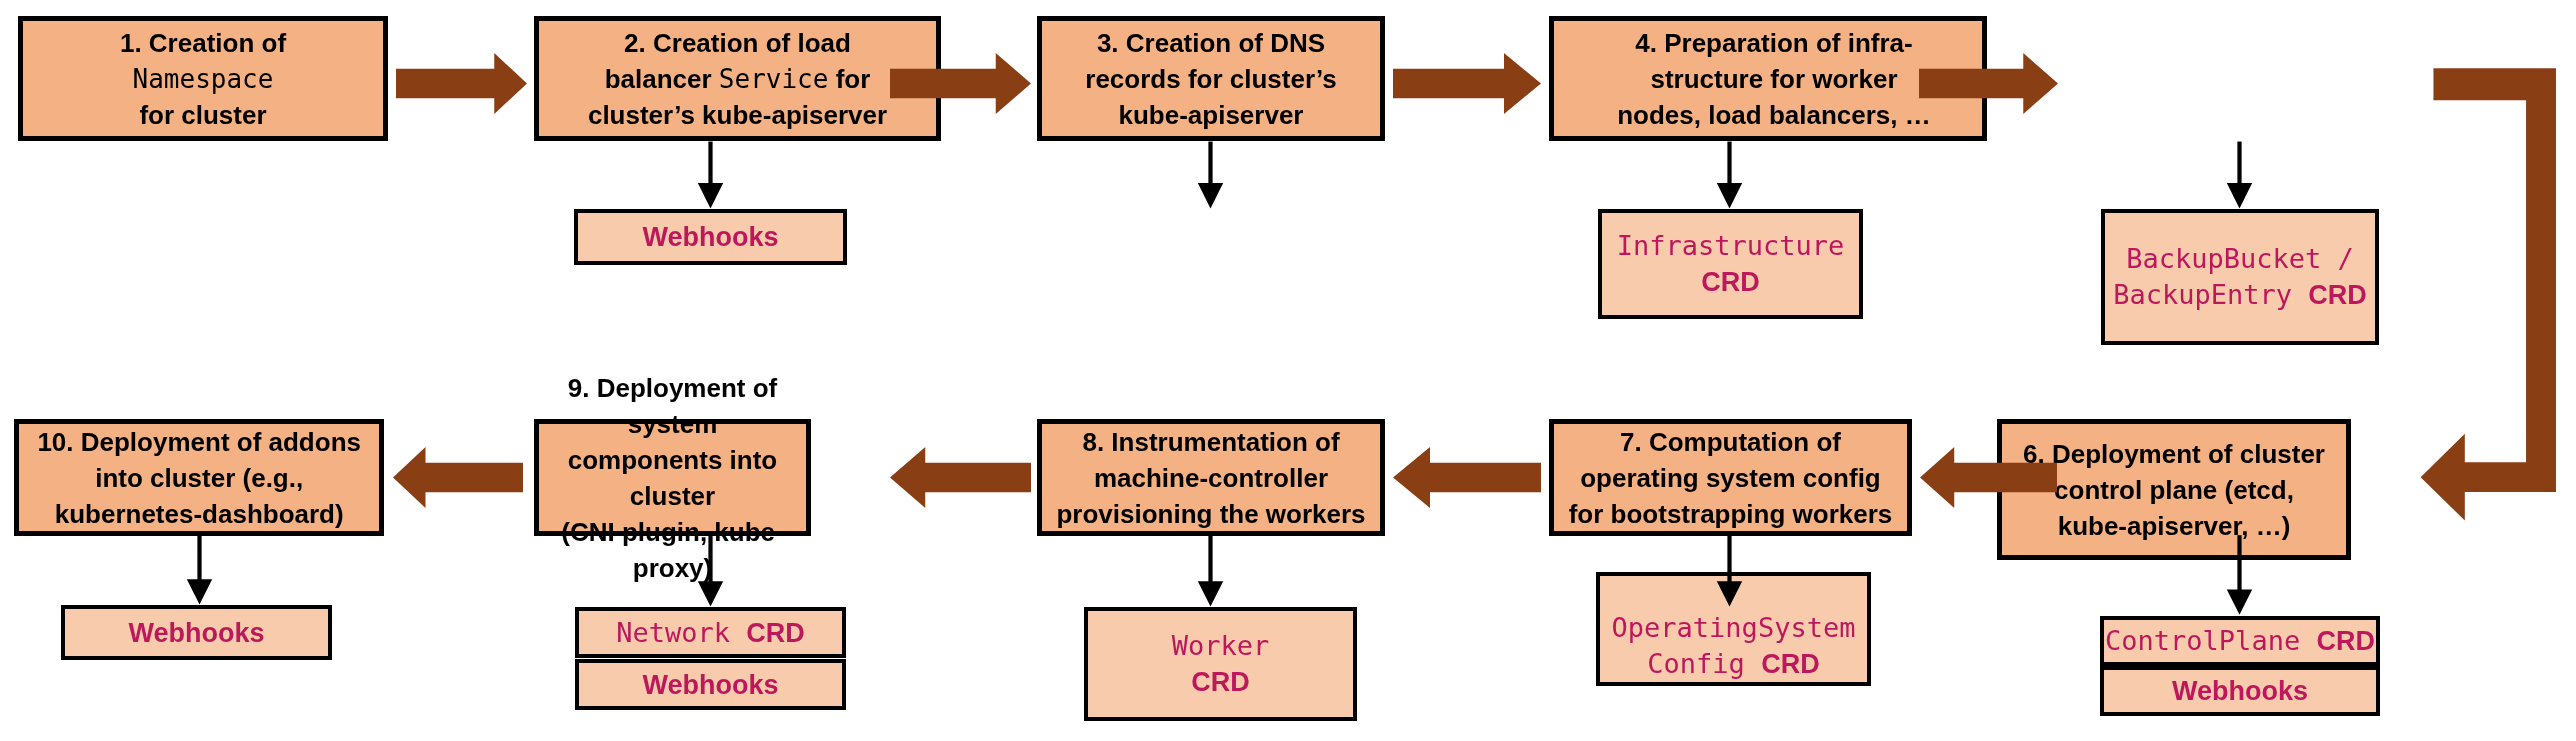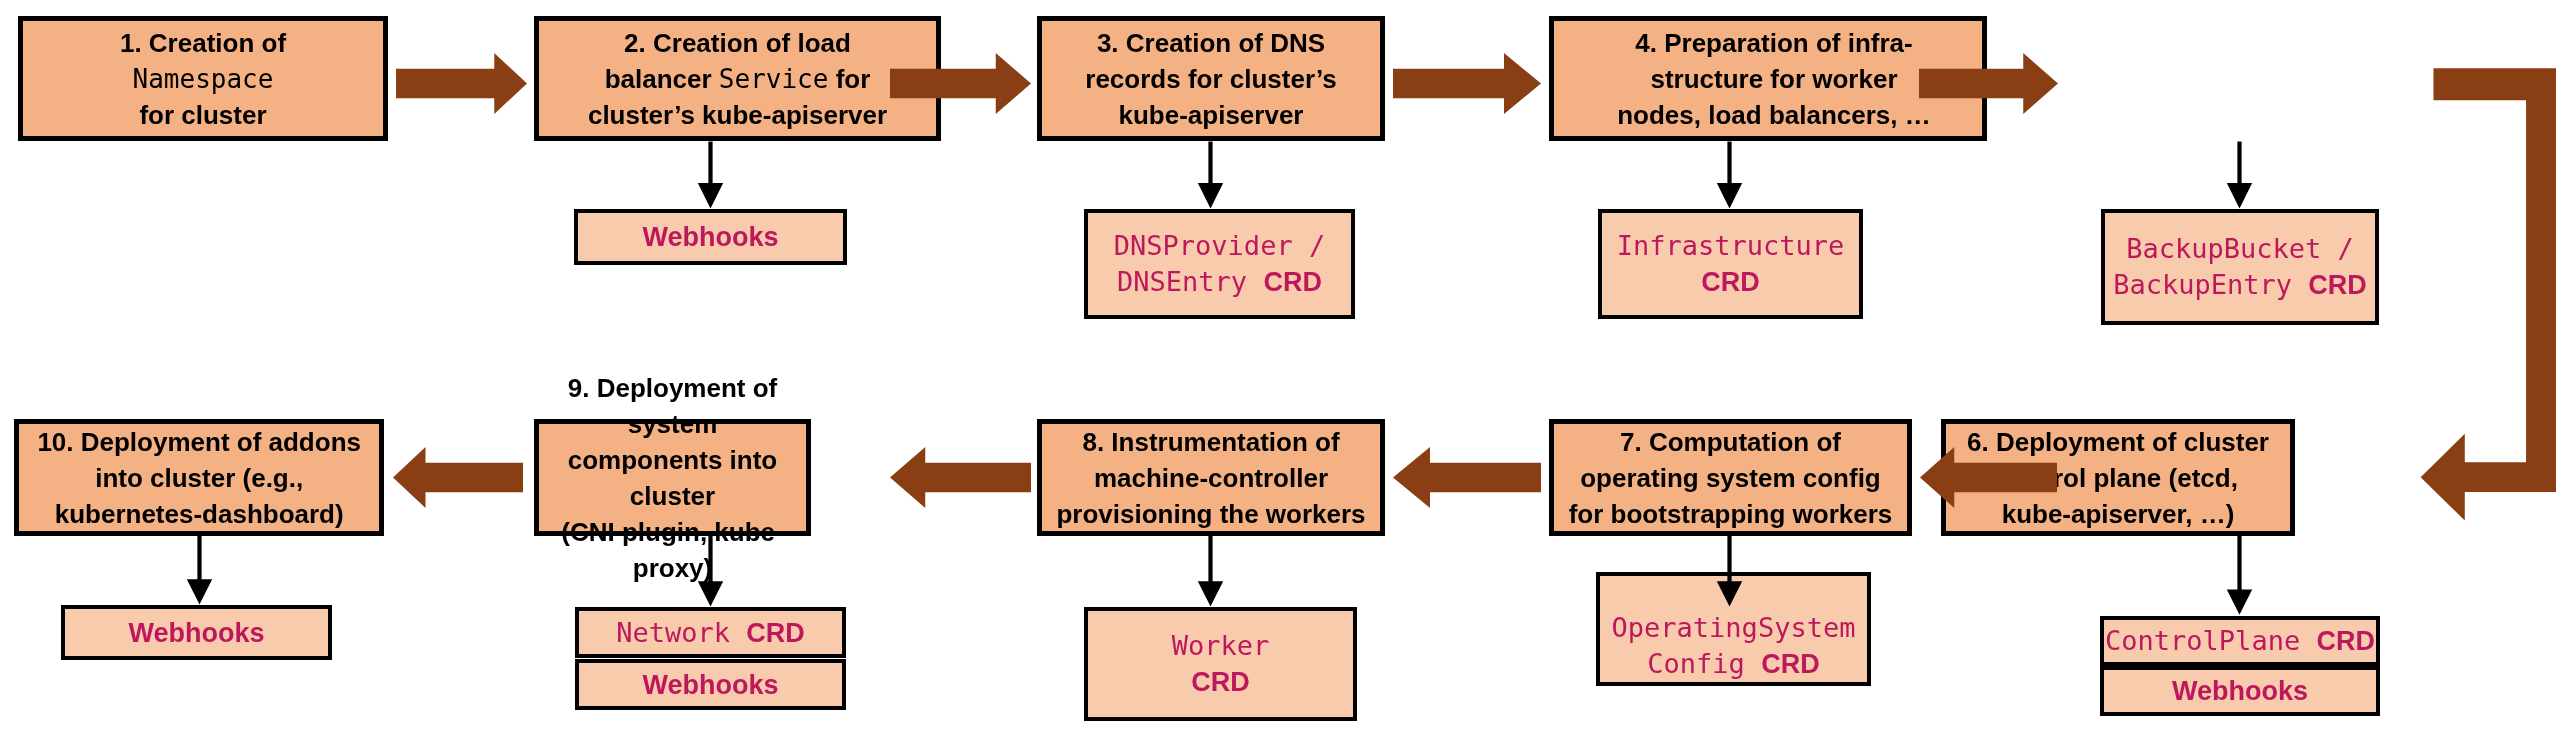--- a/index.html
+++ b/index.html
@@ -30,33 +30,30 @@
     </div>
     <div class="step-box" style="left: 534px; top: 16.4px; width: 407px; height: 125px; background: rgb(244, 177, 131); border-color: rgb(0, 0, 0);">
       <div><span class="t-b">2. Creation of load</span><br><span class="t-b">balancer </span><span class="t-m">Service</span><span class="t-b"> for</span><br><span class="t-b">cluster’s kube-apiserver</span></div>
     </div>
     <div class="artifact-box" style="left: 574px; top: 209px; width: 273px; height: 56px; background: rgb(248, 203, 173); border-color: rgb(0, 0, 0);">
       <div><span class="t-b">Webhooks</span></div>
     </div>
     <div class="step-box" style="left: 1037px; top: 16.4px; width: 348px; height: 125px; background: rgb(244, 177, 131); border-color: rgb(0, 0, 0);">
       <div><span class="t-b">3. Creation of DNS</span><br><span class="t-b">records for cluster’s</span><br><span class="t-b">kube-apiserver</span></div>
     </div>
-    <div class="artifact-box" style="left: 1084px; top: 209px; width: 271px; height: 110px; background: rgb(248, 203, 173); border-color: rgb(0, 0, 0);">
-      <div><span class="t-m">DNSProvider /</span><br><span class="t-m">DNSEntry </span><span class="t-b">CRD</span></div>
-    </div>
     <div class="step-box" style="left: 1549px; top: 16.4px; width: 438px; height: 125px; background: rgb(244, 177, 131); border-color: rgb(0, 0, 0); padding-left: 12px;">
       <div><span class="t-b">4. Preparation of infra-</span><br><span class="t-b">structure for worker</span><br><span class="t-b">nodes, load balancers, …</span></div>
     </div>
     <div class="artifact-box" style="left: 1598px; top: 209px; width: 265px; height: 110px; background: rgb(248, 203, 173); border-color: rgb(0, 0, 0);">
       <div><span class="t-m">Infrastructure</span><br><span class="t-b">CRD</span></div>
     </div>
-    <div class="artifact-box" style="left: 2101px; top: 209px; width: 278px; height: 116px; background: rgb(248, 203, 173); border-color: rgb(0, 0, 0);">
+    <div class="artifact-box" style="left: 2101px; top: 209px; width: 278px; height: 136px; background: rgb(248, 203, 173); border-color: rgb(0, 0, 0);">
       <div><span class="t-m">BackupBucket /</span><br><span class="t-m">BackupEntry </span><span class="t-b">CRD</span></div>
     </div>
-    <div class="step-box" style="left: 1941px; top: 419px; width: 354px; height: 117px; background: rgb(244, 177, 131); border-color: rgb(0, 0, 0);">
+    <div class="step-box" style="left: 1997px; top: 419px; width: 354px; height: 141px; background: rgb(244, 177, 131); border-color: rgb(0, 0, 0);">
       <div><span class="t-b">6. Deployment of cluster</span><br><span class="t-b">control plane (etcd,</span><br><span class="t-b">kube-apiserver, …)</span></div>
     </div>
     <div class="artifact-box" style="left: 2100px; top: 616px; width: 280px; height: 50px; background: rgb(248, 203, 173); border-color: rgb(0, 0, 0);">
       <div><span class="t-m">ControlPlane </span><span class="t-b">CRD</span></div>
     </div>
     <div class="artifact-box" style="left: 2100px; top: 666px; width: 280px; height: 50px; background: rgb(248, 203, 173); border-color: rgb(0, 0, 0);">
       <div><span class="t-b">Webhooks</span></div>
     </div>
     <div class="step-box" style="left: 1549px; top: 419px; width: 363px; height: 117px; background: rgb(244, 177, 131); border-color: rgb(0, 0, 0);">
       <div><span class="t-b">7. Computation of</span><br><span class="t-b">operating system config</span><br><span class="t-b">for bootstrapping workers</span></div>

